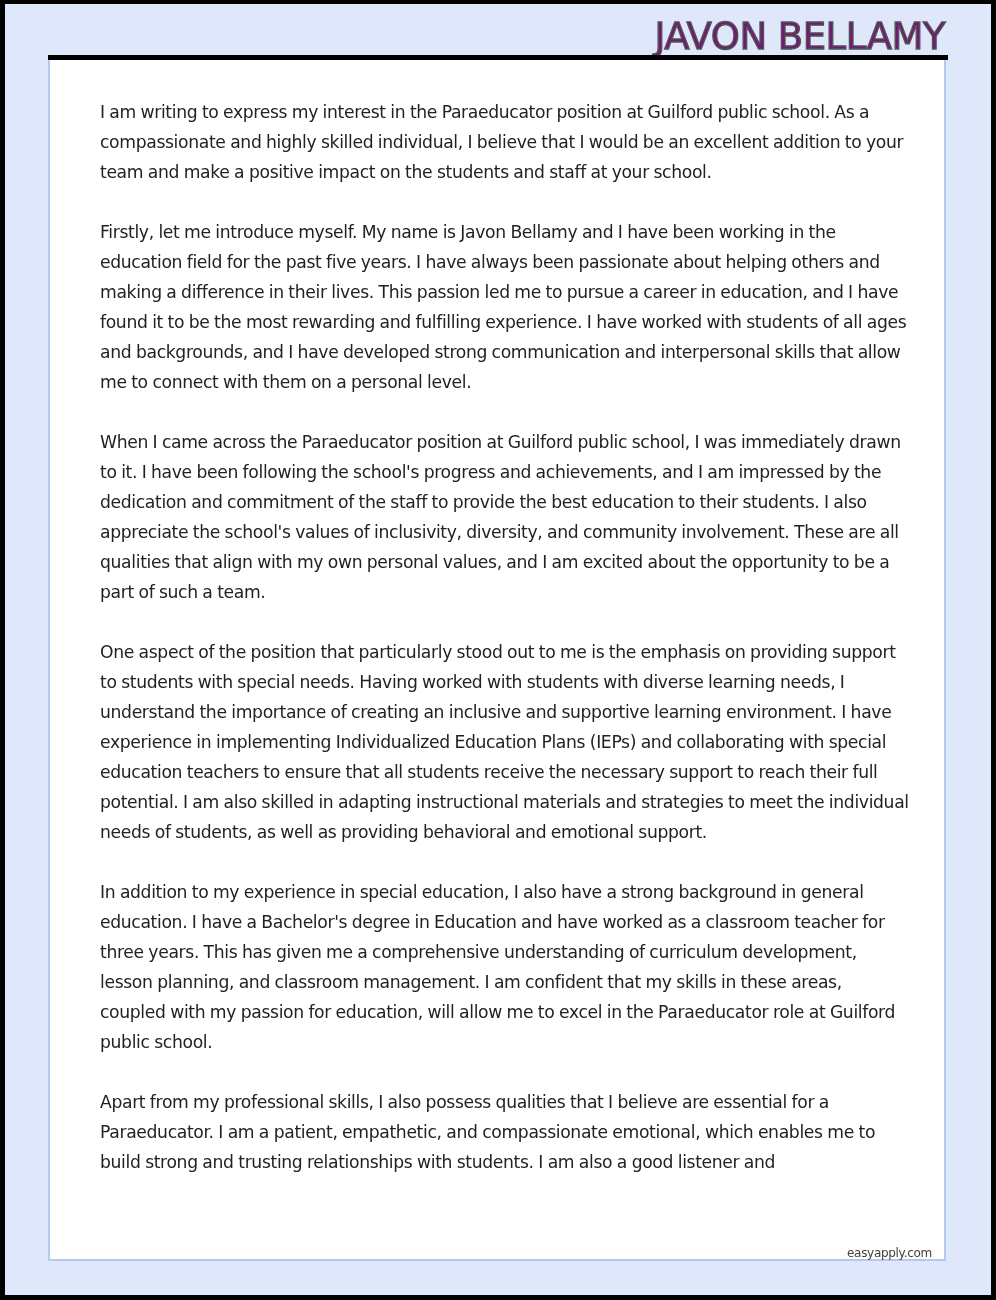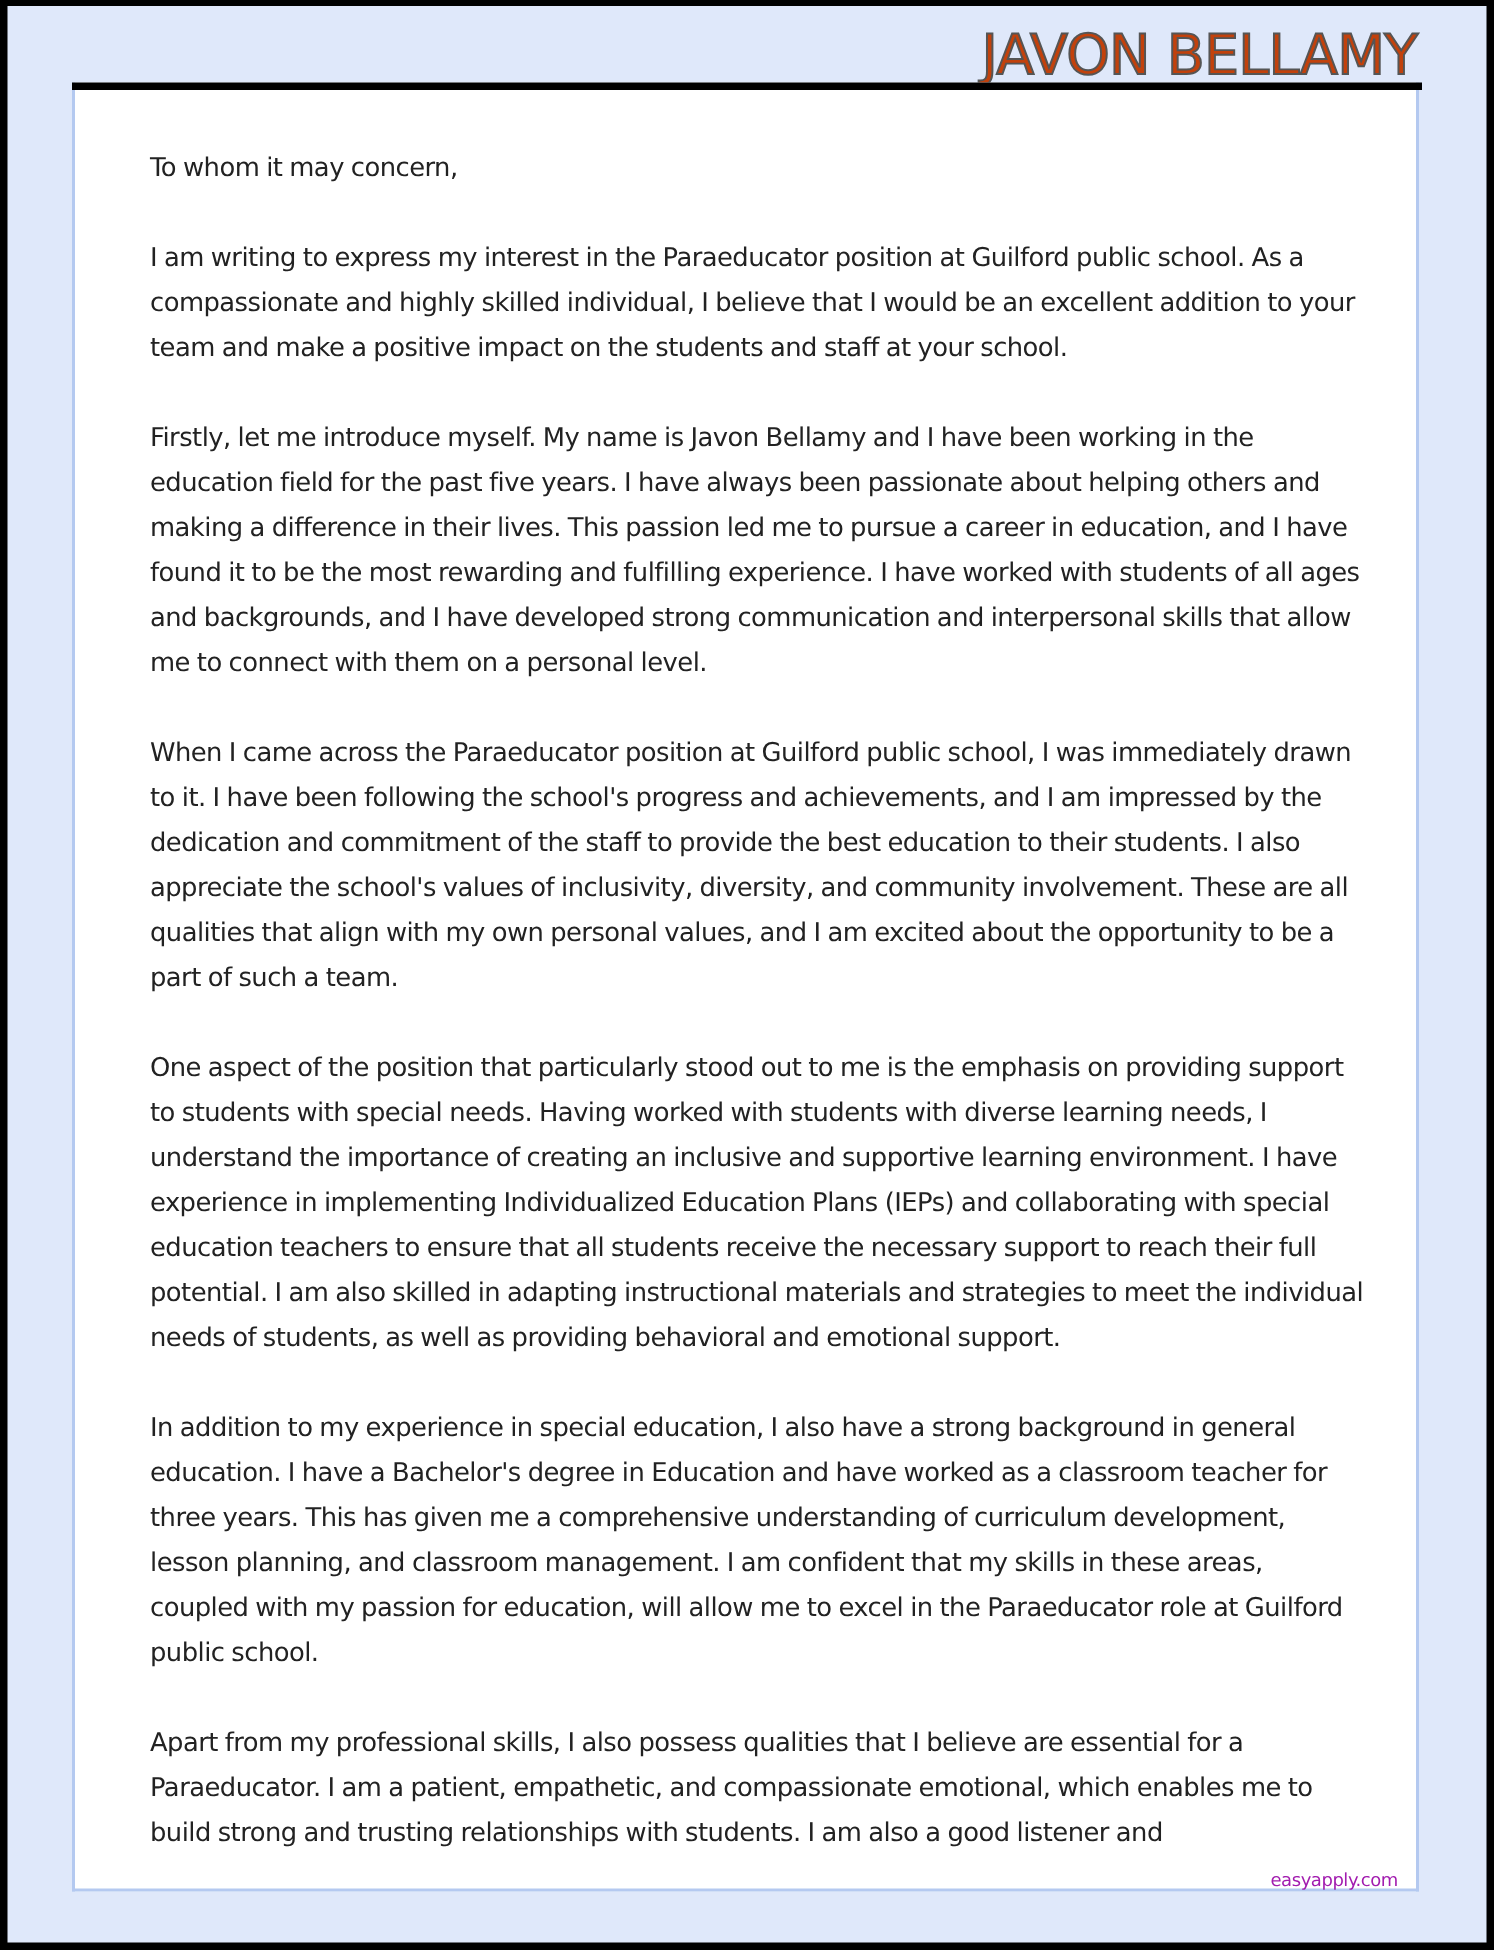--- a/index.html
+++ b/index.html
@@ -8,21 +8,21 @@
       background: #000;
     }
     .frame {
       position: absolute; left: 5px; top: 4px; width: 986px; height: 1291px;
       background: #dfe8fa; overflow: hidden;
     }
     .name {
       position: absolute; right: 46px; top: 8px;
       font-family: "DejaVu Sans", sans-serif;
       font-size: 37px; letter-spacing: -0.5px;
-      color: #c2410c;
+      color: #701a75;
       -webkit-text-stroke: 1.3px #555;
       line-height: 50px; white-space: nowrap;
     }
     .paper {
       position: absolute; left: 43px; top: 51px; width: 898px; height: 1206px;
       background: #fff;
       border-left: 2px solid #b4c9f0; border-right: 2px solid #b4c9f0; border-bottom: 2px solid #b4c9f0;
       box-sizing: border-box;
     }
     .paper-topbar {
@@ -30,33 +30,32 @@
     }
     .letter {
       position: absolute; left: 95px; top: 93px; width: 810px;
       font-family: "DejaVu Sans", sans-serif;
       font-size: 17.2px; line-height: 30px; color: #222;
       letter-spacing: -0.35px; word-spacing: -0.5px;
     }
     .letter p { margin: 0 0 30px 0; }
     .watermark {
       position: absolute; left: 842px; top: 1242px;
-      font-family: "DejaVu Sans", sans-serif; font-size: 12px; color: #a21caf;
+      font-family: "DejaVu Sans", sans-serif; font-size: 12px; color: #404040;
       letter-spacing: -0.3px;
     }
   </style>
 </head>
 <body>
 
 <div class="frame">
   <div class="name">JAVON BELLAMY</div>
   <div class="paper"></div>
   <div class="paper-topbar"></div>
   <div class="letter">
-    <p>To whom it may concern,</p>
     <p>I am writing to express my interest in the Paraeducator position at Guilford public school. As a compassionate and highly skilled individual, I believe that I would be an excellent addition to your team and make a positive impact on the students and staff at your school.</p>
     <p>Firstly, let me introduce myself. My name is Javon Bellamy and I have been working in the education field for the past five years. I have always been passionate about helping others and making a difference in their lives. This passion led me to pursue a career in education, and I have found it to be the most rewarding and fulfilling experience. I have worked with students of all ages and backgrounds, and I have developed strong communication and interpersonal skills that allow me to connect with them on a personal level.</p>
     <p>When I came across the Paraeducator position at Guilford public school, I was immediately drawn to it. I have been following the school's progress and achievements, and I am impressed by the dedication and commitment of the staff to provide the best education to their students. I also appreciate the school's values of inclusivity, diversity, and community involvement. These are all qualities that align with my own personal values, and I am excited about the opportunity to be a part of such a team.</p>
     <p>One aspect of the position that particularly stood out to me is the emphasis on providing support to students with special needs. Having worked with students with diverse learning needs, I understand the importance of creating an inclusive and supportive learning environment. I have experience in implementing Individualized Education Plans (IEPs) and collaborating with special education teachers to ensure that all students receive the necessary support to reach their full potential. I am also skilled in adapting instructional materials and strategies to meet the individual needs of students, as well as providing behavioral and emotional support.</p>
     <p>In addition to my experience in special education, I also have a strong background in general education. I have a Bachelor's degree in Education and have worked as a classroom teacher for three years. This has given me a comprehensive understanding of curriculum development, lesson planning, and classroom management. I am confident that my skills in these areas, coupled with my passion for education, will allow me to excel in the Paraeducator role at Guilford public school.</p>
     <p>Apart from my professional skills, I also possess qualities that I believe are essential for a Paraeducator. I am a patient, empathetic, and compassionate emotional, which enables me to build strong and trusting relationships with students. I am also a good listener and</p>
   </div>
   <div class="watermark">easyapply.com</div>
 </div>
 

